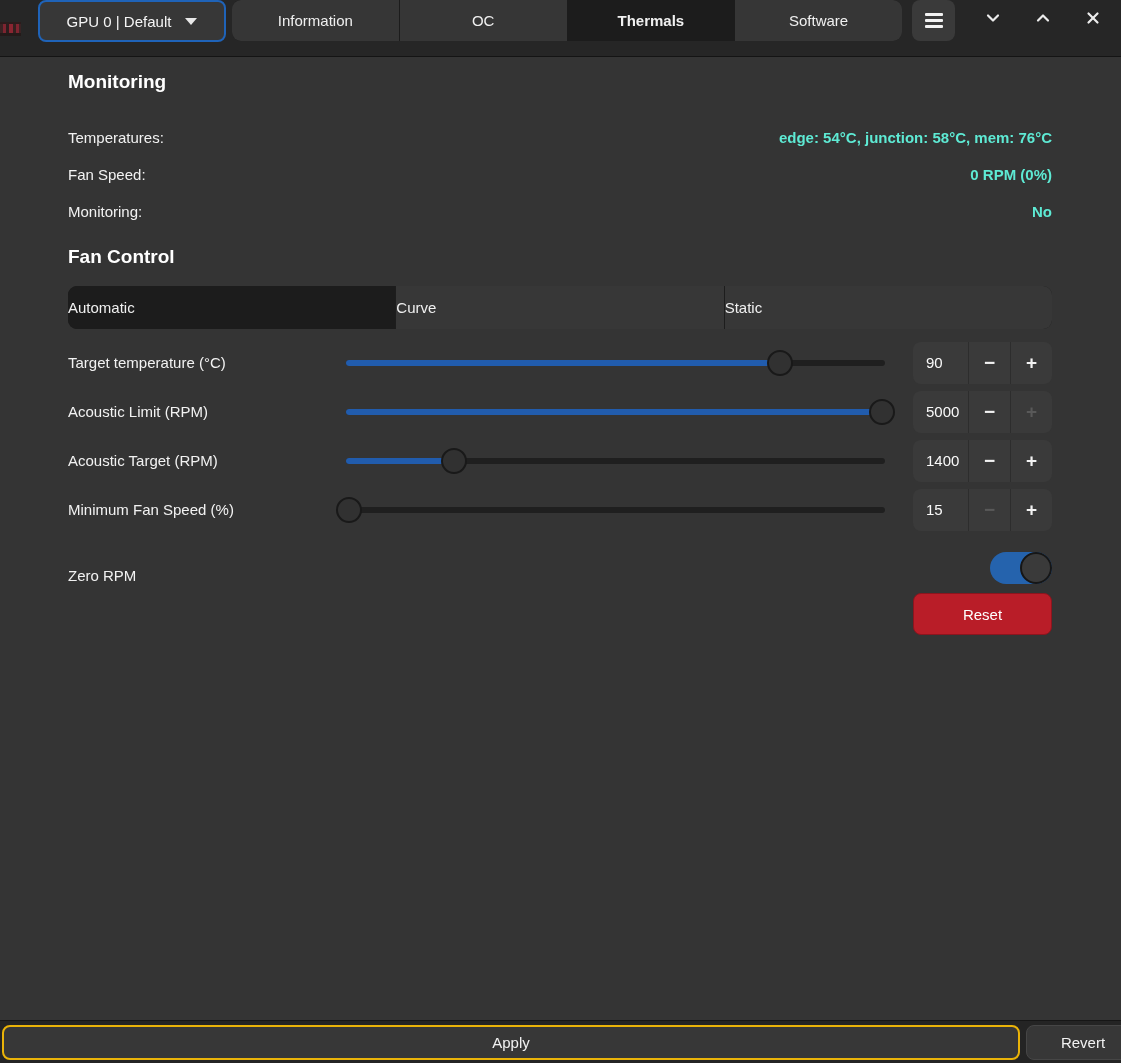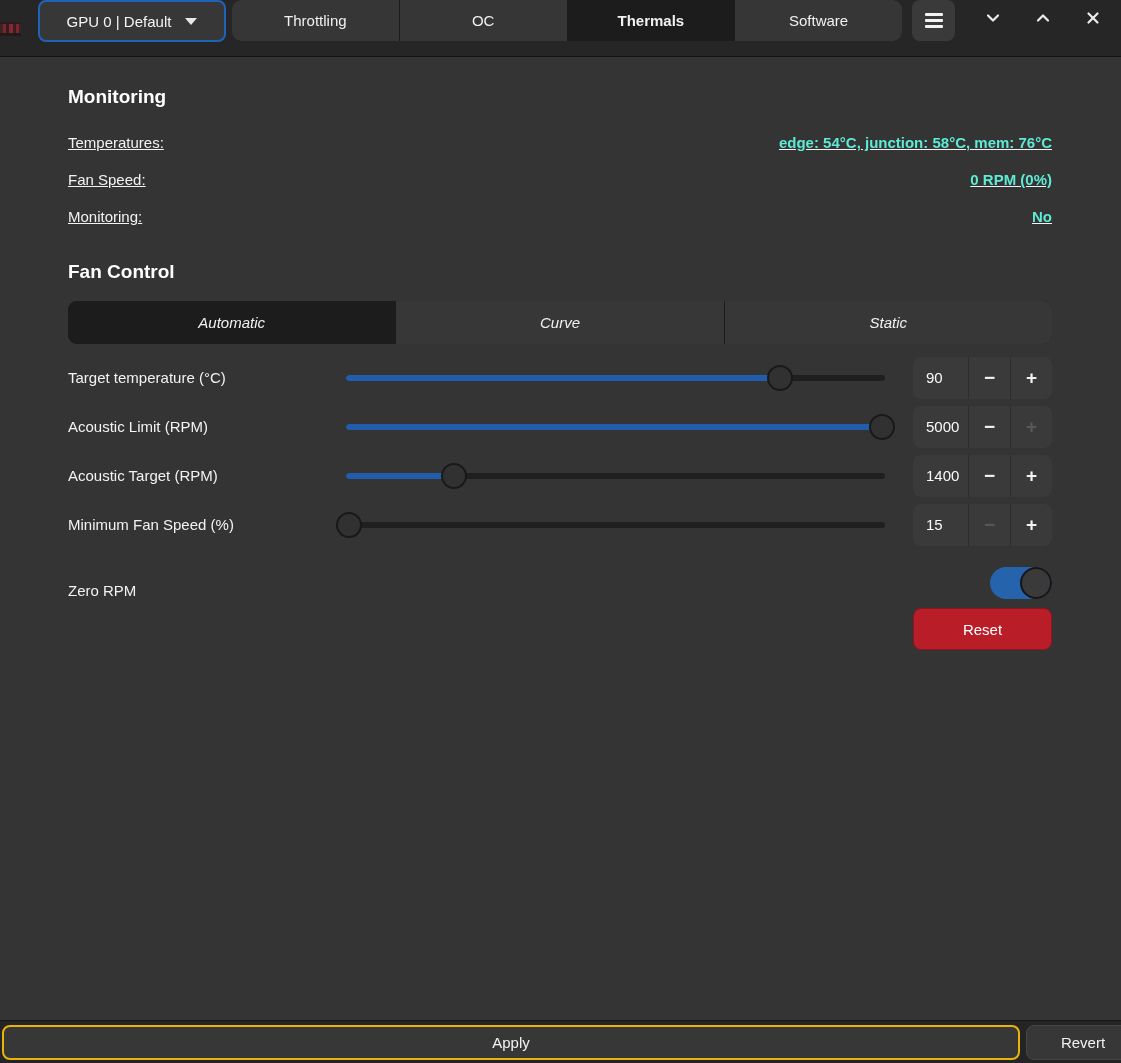--- a/index.html
+++ b/index.html
@@ -50,34 +50,34 @@
   .win-ctrls { margin-left:20px; display:flex; gap:14px; }
   .win-btn {
     width:36px; height:36px; border-radius:18px; display:flex; align-items:center; justify-content:center;
     cursor:pointer; background:transparent;
   }
   .win-btn svg { stroke:#ececec; stroke-width:2.2; fill:none; stroke-linecap:round; stroke-linejoin:round; }
 
   
   .content { padding:0 69px 0 68px; }
   .section-title { font-size:19px; font-weight:700; color:#fff; }
-  .t-monitoring { margin-top:29px; margin-bottom:16px; }
+  .t-monitoring { margin-top:14px; margin-bottom:16px; }
   .t-fancontrol { margin-top:26px; margin-bottom:18px; }
 
-  .info-row { display:flex; justify-content:space-between; align-items:center; height:37px;text-decoration:underline; }
+  .info-row { display:flex; justify-content:space-between; align-items:flex-end; height:37px; }
   .info-label { font-size:15px; color:#f2f2f2; }
   .info-value { font-size:15px; font-weight:700; color:#5eead4; }
 
   .segments {
     height:43px; display:flex; gap:1px; background:#1d1d1d;
     border-radius:9px; overflow:hidden; margin-bottom:9px;
   }
   .seg {
-    flex:1; background:#373737; display:flex; align-items:center; justify-content:center;
-    font-size:15px; color:#f0f0f0; cursor:pointer;font-style:italic;
+    flex:1; background:#373737; display:flex; align-items:center; justify-content:flex-start;
+    font-size:15px; color:#f0f0f0; cursor:pointer;
   }
   .seg.active { background:#1c1c1c; }
 
   .ctl-row {
     display:grid; grid-template-columns:278px 539px 1fr 139px;
     align-items:center; height:49px;
   }
   .ctl-label { font-size:15px; color:#f2f2f2; }
 
   .slider { position:relative; height:28px; --pct:50%; cursor:pointer; }
@@ -154,21 +154,21 @@
 <div class="header">
   <div class="app-icon"></div>
 
   <div class="gpu-select">
     <span>GPU 0 | Default</span>
     <span class="dd-arrow"></span>
   </div>
 
   <div class="tabs">
     <div class="tab">
-      <span>Throttling</span>
+      <span>Information</span>
     </div>
     <div class="tab">
       <span>OC</span>
     </div>
     <div class="tab active">
       <span>Thermals</span>
     </div>
     <div class="tab">
       <span>Software</span>
     </div>

